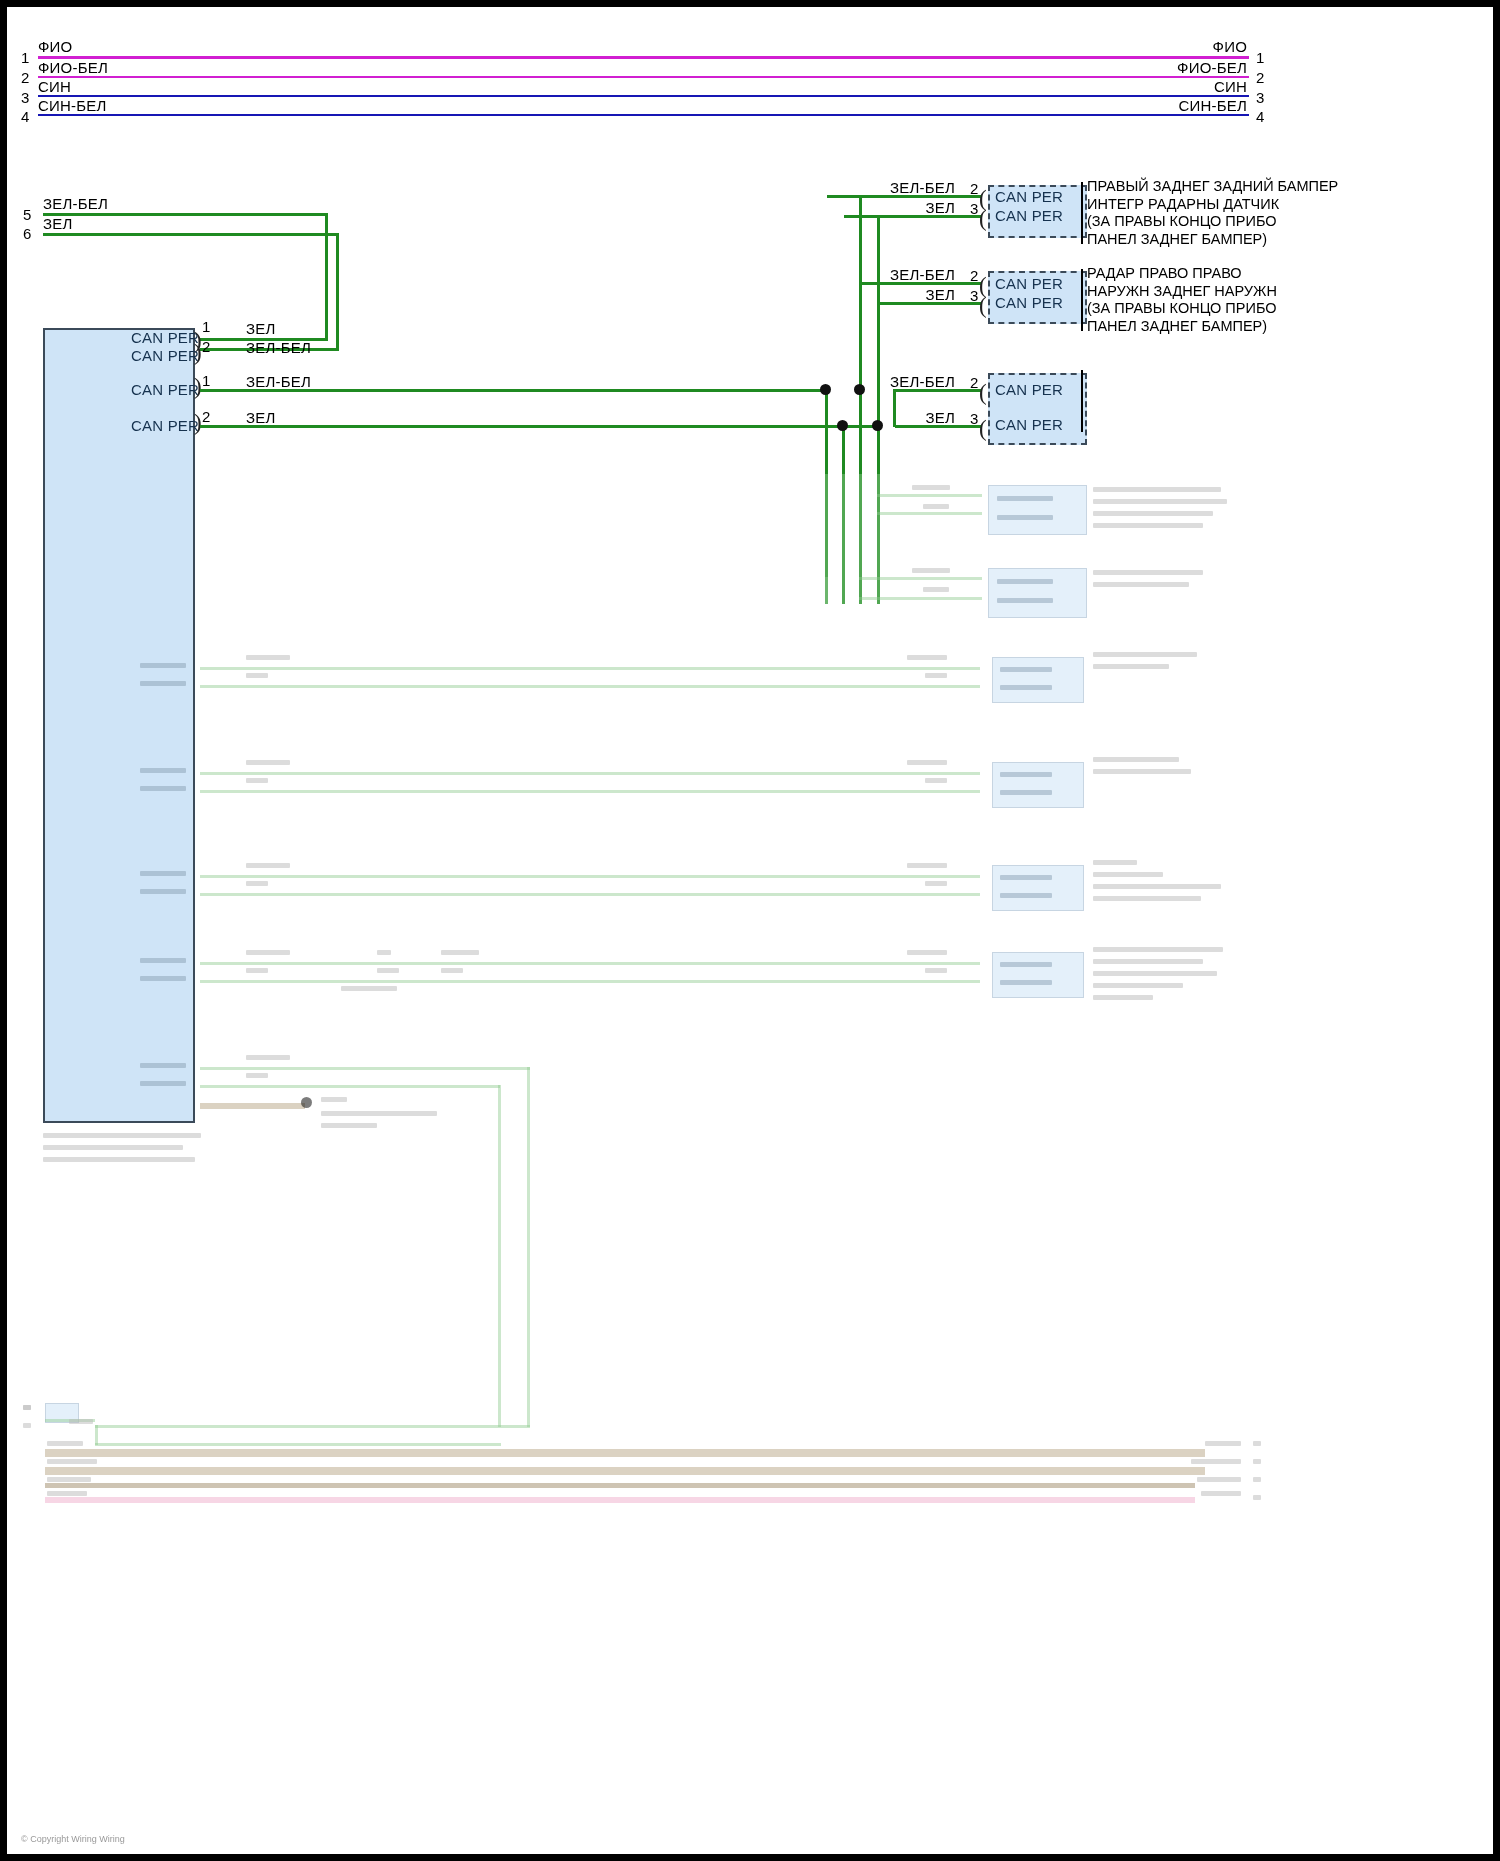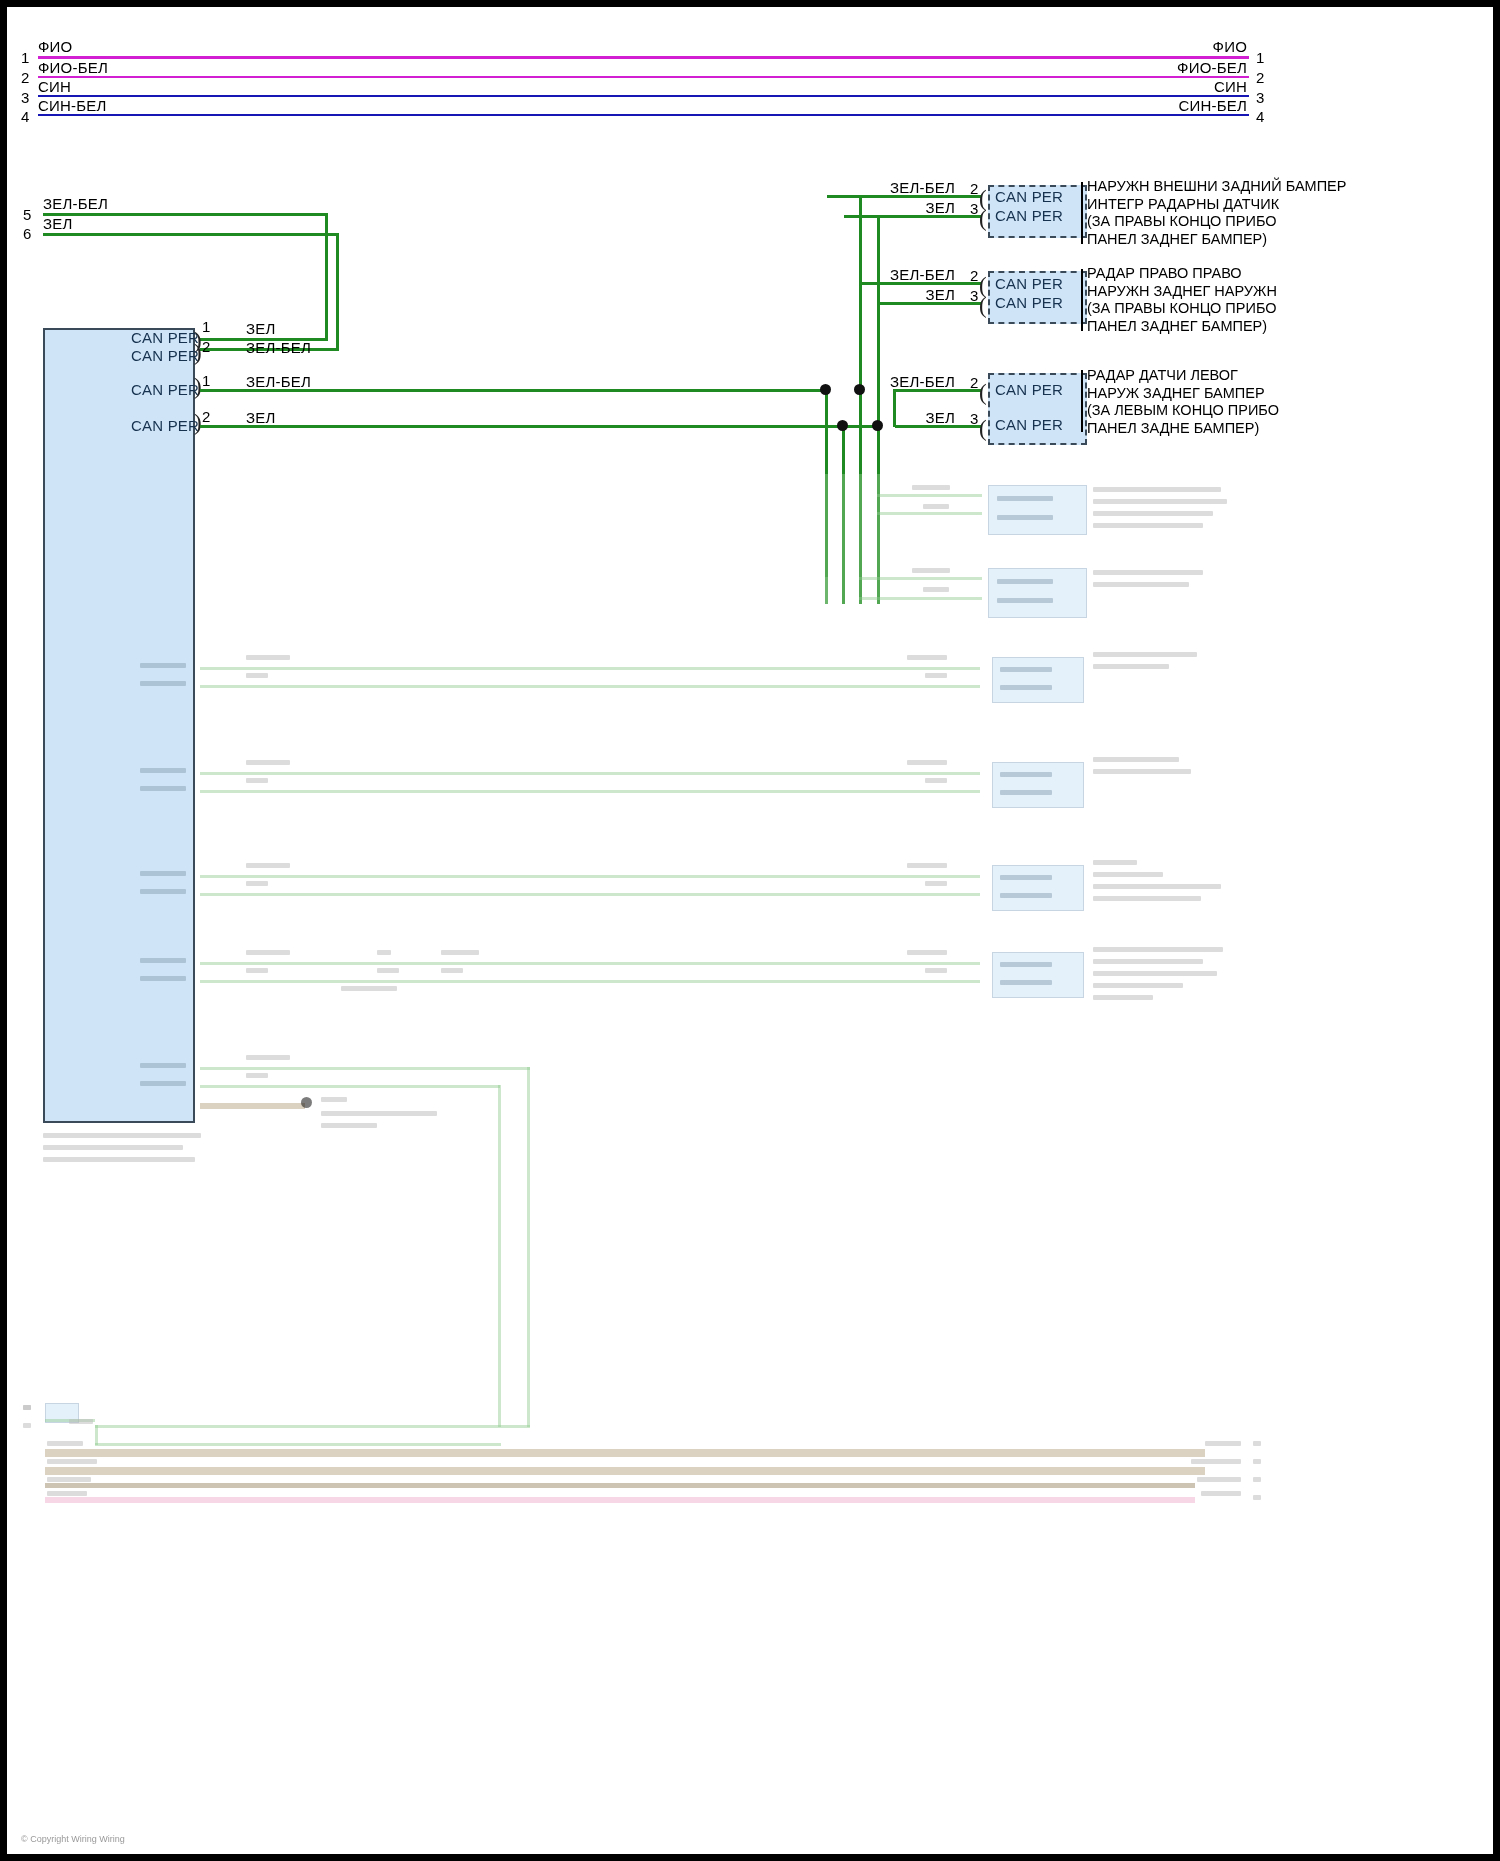--- a/index.html
+++ b/index.html
@@ -124,21 +124,21 @@
     <div class="pinnum" style="left:963px;top:173px;">2</div>
     <div class="lbl r" style="left:878px;top:192px;width:70px;">ЗЕЛ</div>
     <div class="pinnum" style="left:963px;top:193px;">3</div>
     <div class="conn" style="left:972px;top:180px;">(</div>
     <div class="conn" style="left:972px;top:200px;">(</div>
     <div class="mod dashed" style="left:981px;top:178px;width:99px;height:53px;"></div>
     <div class="mtxt lbl" style="left:988px;top:181px;color:#16324f;">CAN PER</div>
     <div class="mtxt lbl" style="left:988px;top:200px;color:#16324f;">CAN PER</div>
     <div class="descbar" style="left:1074px;top:175px;height:62px;"></div>
     <div class="desc" style="left:1080px;top:171px;">
-      <div>НАРУЖН ВНЕШНИ ЗАДНИЙ БАМПЕР</div>
+      <div>ПРАВЫЙ ЗАДНЕГ ЗАДНИЙ БАМПЕР</div>
       <div>ИНТЕГР РАДАРНЫ ДАТЧИК</div>
       <div>(ЗА ПРАВЫ КОНЦО ПРИБО</div>
       <div>ПАНЕЛ ЗАДНЕГ БАМПЕР)</div>
     </div>
 
     <div class="wire h" style="left:854px;top:275px;width:121px;"></div>
     <div class="wire h" style="left:871px;top:295px;width:104px;"></div>
     <div class="lbl r" style="left:878px;top:259px;width:70px;">ЗЕЛ-БЕЛ</div>
     <div class="pinnum" style="left:963px;top:260px;">2</div>
     <div class="lbl r" style="left:878px;top:279px;width:70px;">ЗЕЛ</div>
@@ -162,26 +162,20 @@
     <div class="lbl r" style="left:878px;top:366px;width:70px;">ЗЕЛ-БЕЛ</div>
     <div class="pinnum" style="left:963px;top:367px;">2</div>
     <div class="lbl r" style="left:878px;top:402px;width:70px;">ЗЕЛ</div>
     <div class="pinnum" style="left:963px;top:403px;">3</div>
     <div class="conn" style="left:972px;top:374px;">(</div>
     <div class="conn" style="left:972px;top:410px;">(</div>
     <div class="mod dashed" style="left:981px;top:366px;width:99px;height:72px;"></div>
     <div class="mtxt lbl" style="left:988px;top:374px;color:#16324f;">CAN PER</div>
     <div class="mtxt lbl" style="left:988px;top:409px;color:#16324f;">CAN PER</div>
     <div class="descbar" style="left:1074px;top:363px;height:62px;"></div>
-    <div class="desc" style="left:1080px;top:360px;">
-      <div>РАДАР ДАТЧИ ЛЕВОГ</div>
-      <div>НАРУЖ ЗАДНЕГ БАМПЕР</div>
-      <div>(ЗА ЛЕВЫМ КОНЦО ПРИБО</div>
-      <div>ПАНЕЛ ЗАДНЕ БАМПЕР)</div>
-    </div>
 
     <div class="ghost">
 
       <div class="gwire v" style="left:818px;top:467px;height:130px;"></div>
       <div class="gwire v" style="left:835px;top:467px;height:130px;"></div>
       <div class="gwire v" style="left:852px;top:467px;height:130px;"></div>
       <div class="gwire v" style="left:870px;top:467px;height:130px;"></div>
 
       <div class="gwire h" style="left:870px;top:487px;width:105px;"></div>
       <div class="gwire h" style="left:870px;top:505px;width:105px;"></div>

